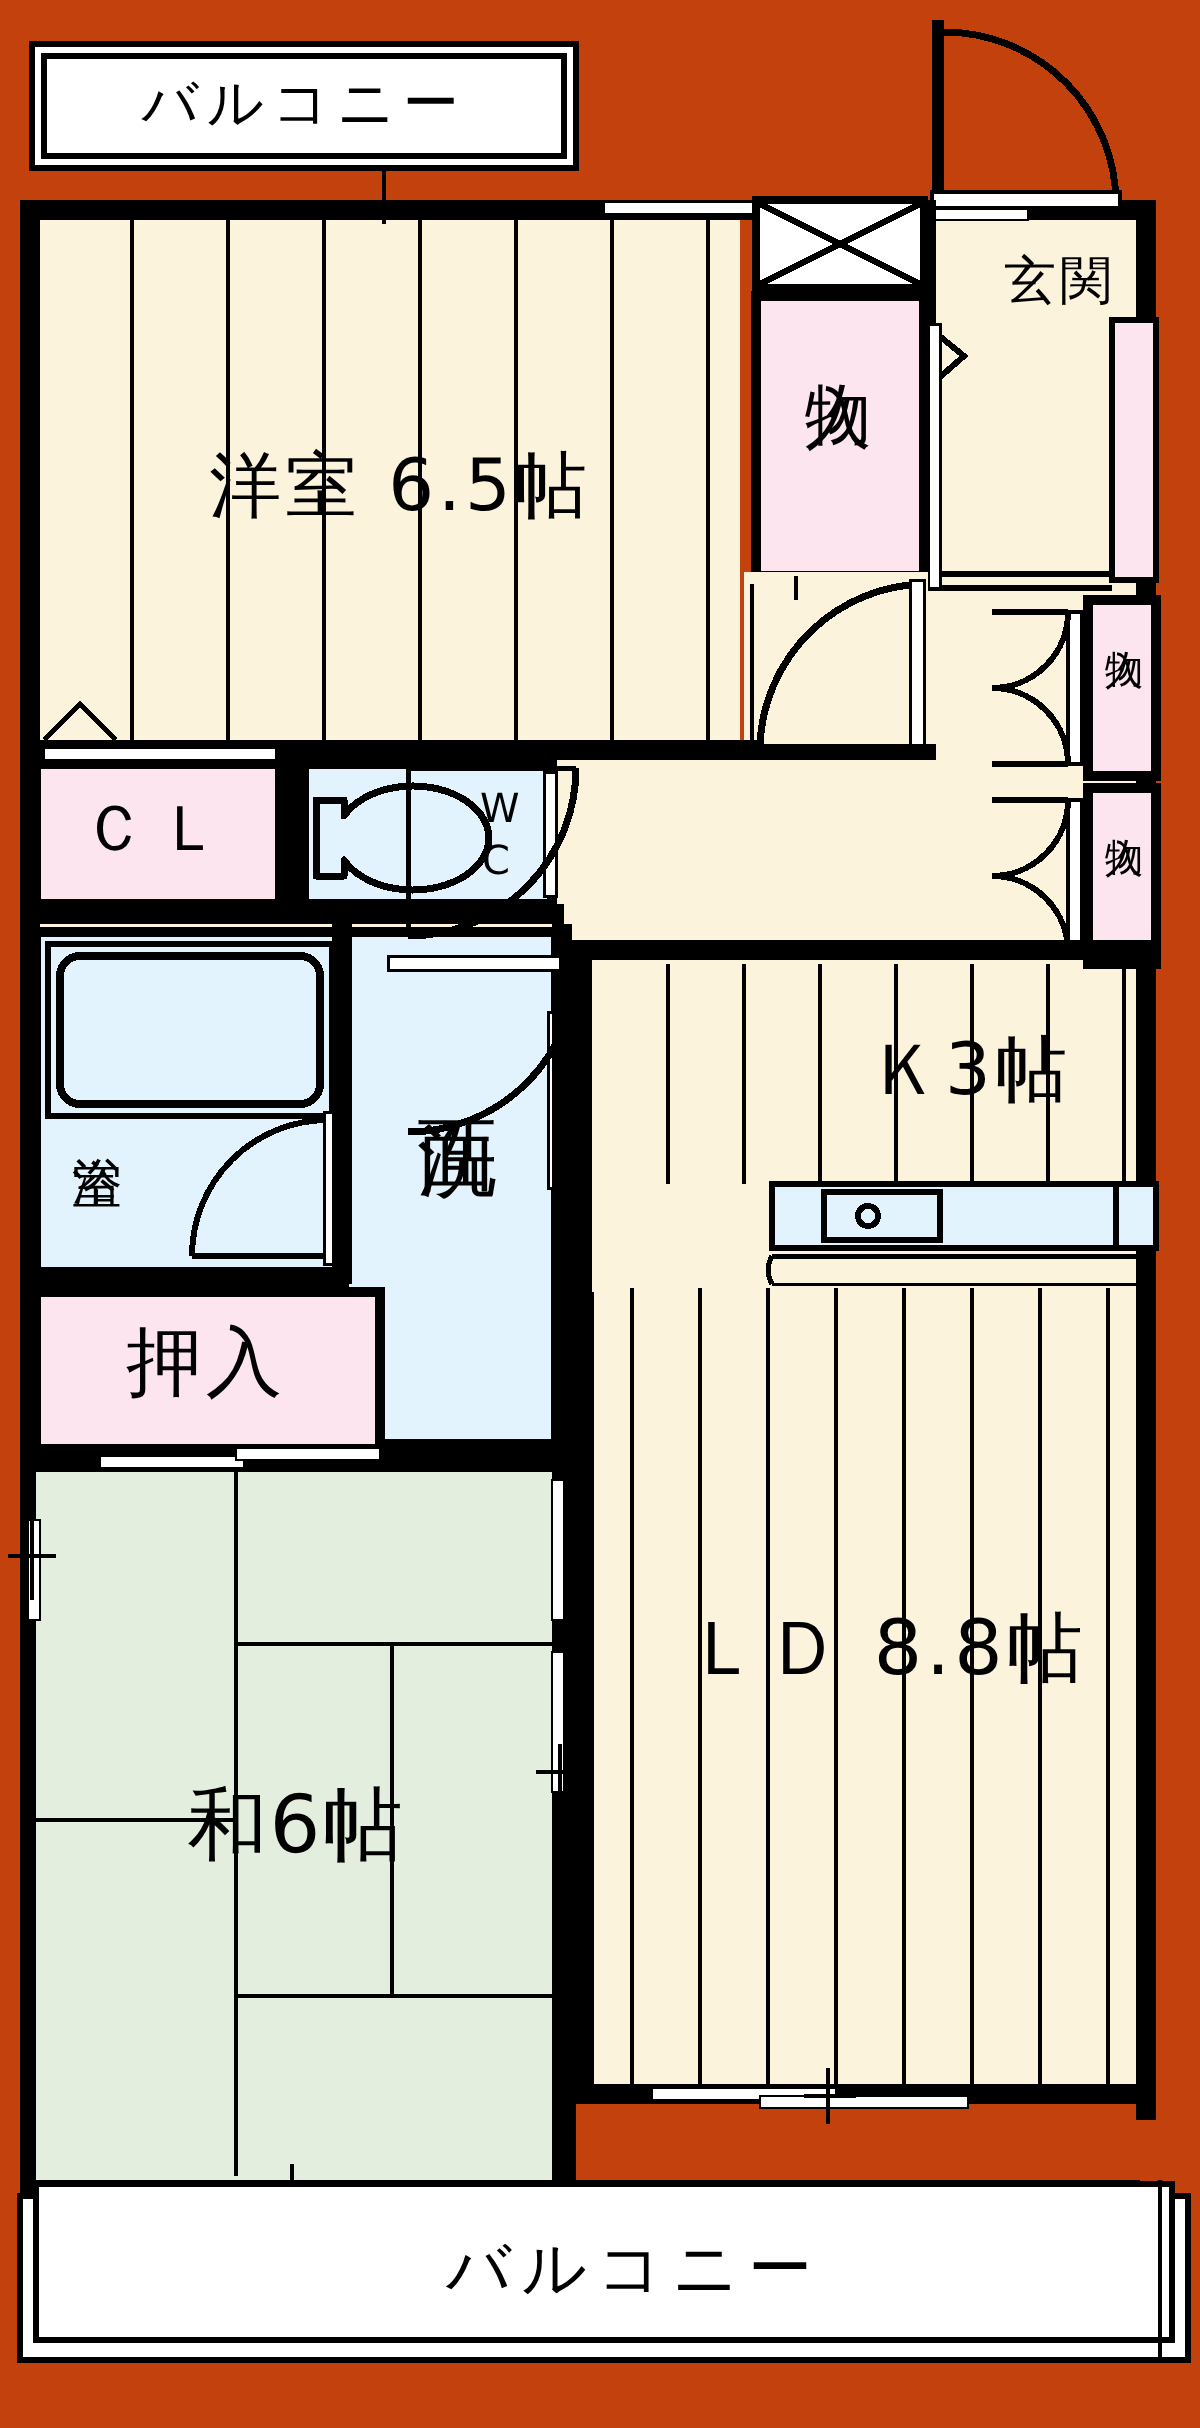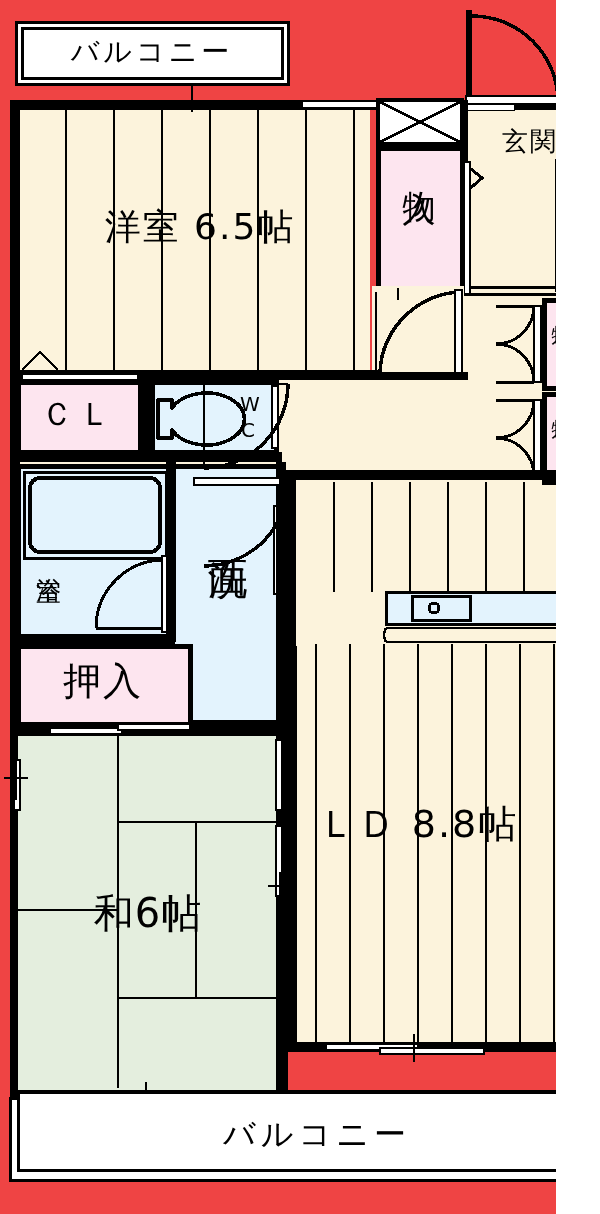--- a/index.html
+++ b/index.html
@@ -1,21 +1,21 @@
 <!DOCTYPE html>
 <html><head>
 <meta charset="utf-8">
 <title>Floor Plan</title>
 <style>
   html,body{margin:0;padding:0;background:#ffffff;}
   body{font-family:"Liberation Sans","DejaVu Sans",sans-serif;}
   #stage{
     position:relative;
-    width:556px;height:1214px;
-    background:#ef4444;
+    width:600px;height:1214px;
+    background:#c2410c;
     overflow:hidden;
   }
   #stage svg{display:block;position:absolute;top:0;left:0;}
   .lbl{
     position:absolute;
     font-family:"DejaVu Sans","Liberation Sans",sans-serif;
     color:#000;
     white-space:nowrap;
     line-height:1;
     pointer-events:none;
@@ -305,41 +305,42 @@
     <g>
       <rect x="10" y="1098" width="584" height="82" fill="#ffffff" stroke="#000" stroke-width="3"></rect>
       <rect x="18" y="1092" width="568" height="78" fill="#ffffff" stroke="#000" stroke-width="3"></rect>
       <line x1="580" y1="1090" x2="580" y2="1180" stroke="#000" stroke-width="2"></line>
     </g>
 
   </svg>
 
   <div class="lbl c" style="left:152px;top:38px;font-size:28px;letter-spacing:4px;">バルコニー</div>
 
-  <div class="lbl c" style="left:200px;top:209px;font-size:36px;letter-spacing:2px;font-weight:500;">洋室 6.5帖</div>
+  <div class="lbl c" style="left:200px;top:226px;font-size:36px;letter-spacing:2px;font-weight:500;">洋室 6.5帖</div>
 
   <div class="lbl vert" style="left:403px;top:165px;font-size:33px;">物入</div>
 
   <div class="lbl" style="left:502px;top:128px;font-size:26px;letter-spacing:2px;">玄関</div>
 
   <div class="lbl vert" style="left:552px;top:310px;font-size:19px;">物入</div>
 
   <div class="lbl vert" style="left:552px;top:404px;font-size:19px;">物入</div>
 
   <div class="lbl c" style="left:79px;top:398px;font-size:32px;letter-spacing:6px;">ＣＬ</div>
 
   <div class="lbl" style="left:240px;top:394px;font-size:20px;">W</div>
   <div class="lbl" style="left:241px;top:420px;font-size:20px;">C</div>
 
   <div class="lbl vert" style="left:36px;top:558px;font-size:25px;">浴室</div>
 
   <div class="lbl vert" style="left:208px;top:528px;font-size:40px;">洗面</div>
 
   <div class="lbl c" style="left:103px;top:662px;font-size:38px;letter-spacing:2px;text-align:right;">押入</div>
 
-
-  <div class="lbl c" style="left:418px;top:805px;font-size:38px;letter-spacing:2px;">ＬＤ 8.8帖</div>
+  <div class="lbl c" style="left:485px;top:518px;font-size:36px;letter-spacing:2px;">Ｋ3帖</div>
+
+  <div class="lbl c" style="left:443px;top:805px;font-size:38px;letter-spacing:2px;">ＬＤ 8.8帖</div>
 
   <div class="lbl c" style="left:148px;top:893px;font-size:40px;letter-spacing:1px;text-align:right;">和6帖</div>
 
   <div class="lbl c" style="left:317px;top:1118px;font-size:32px;letter-spacing:5px;">バルコニー</div>
 
 </div>
 
 </body></html>

